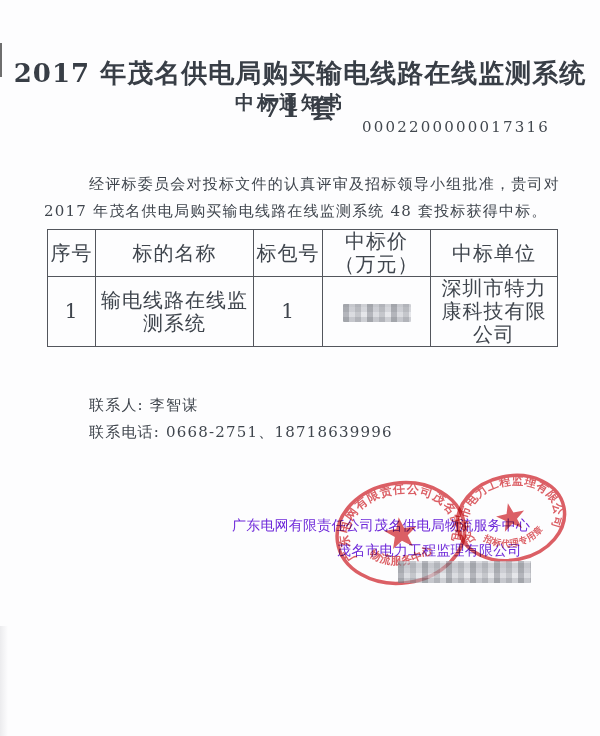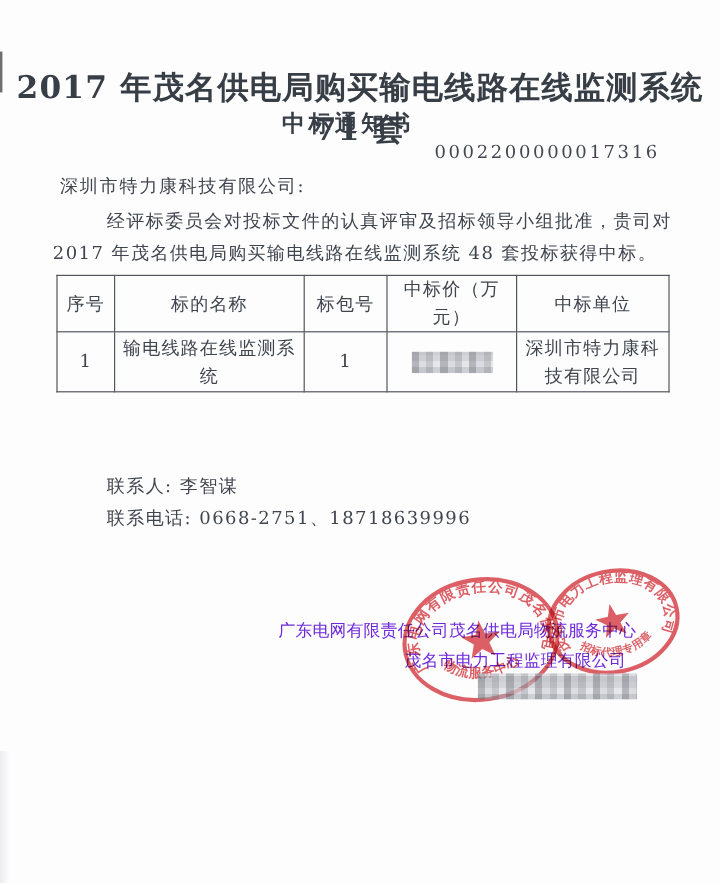--- a/index.html
+++ b/index.html
@@ -40,21 +40,21 @@
     letter-spacing:1.2px;
   }
   .p1{top:171px;}
   .p2{top:311px;}
   .contact{left:44px;margin:0;font-size:15px;letter-spacing:1.2px;text-indent:45px;}
   .c1{top:396px;}
   .c2{top:423px;}
   table.award{
     position:absolute;top:229px;left:47px;
     border-collapse:collapse;table-layout:fixed;
-    width:510px;font-size:15px;color:#3f454d;
+    width:510px;font-size:20px;color:#3f454d;
   }
   table.award th,table.award td{
     border:1px solid #53565c;
     text-align:center;vertical-align:middle;
     font-weight:normal;padding:0 2px;
     letter-spacing:1px;line-height:23px;
   }
   table.award thead tr{height:27px;}
   table.award tbody tr{height:50px;}
   .sig{font-size:14px;letter-spacing:0.2px;color:#6d28d9;white-space:nowrap;}
@@ -83,21 +83,20 @@
 <body>
 
 <div class="page">
 
   <div class="abs scan-mark"></div>
   <div class="abs corner-shadow"></div>
 
   <div class="abs title">2017 年茂名供电局购买输电线路在线监测系统 71 套</div>
   <div class="abs subtitle">中标通知书</div>
   <div class="abs doc-number">0002200000017316</div>
-  <div class="abs recipient">深圳市特力康科技有限公司:</div>
 
   <p class="abs para p1">经评标委员会对投标文件的认真评审及招标领导小组批准，贵司对 2017 年茂名供电局购买输电线路在线监测系统 48 套投标获得中标。</p>
 
   <table class="award">
     <colgroup>
       <col style="width:48px">
         <col style="width:158px">
         <col style="width:69px">
         <col style="width:108px">
         <col style="width:127px">

